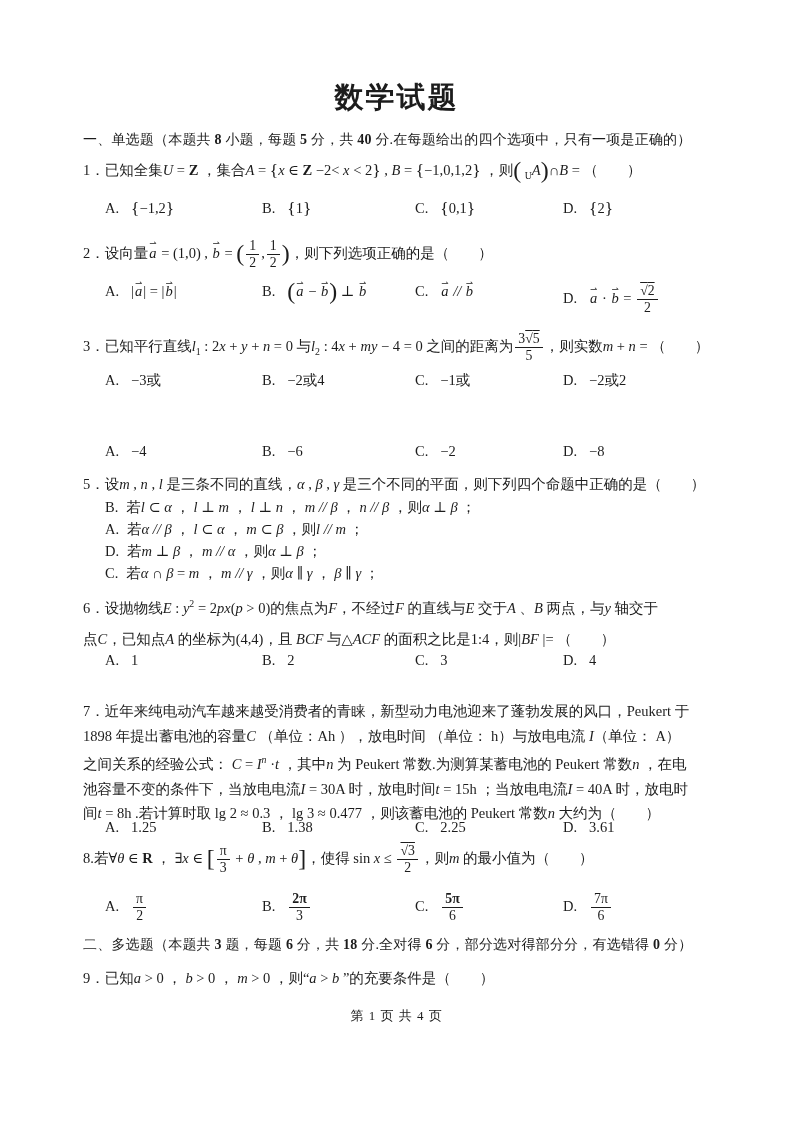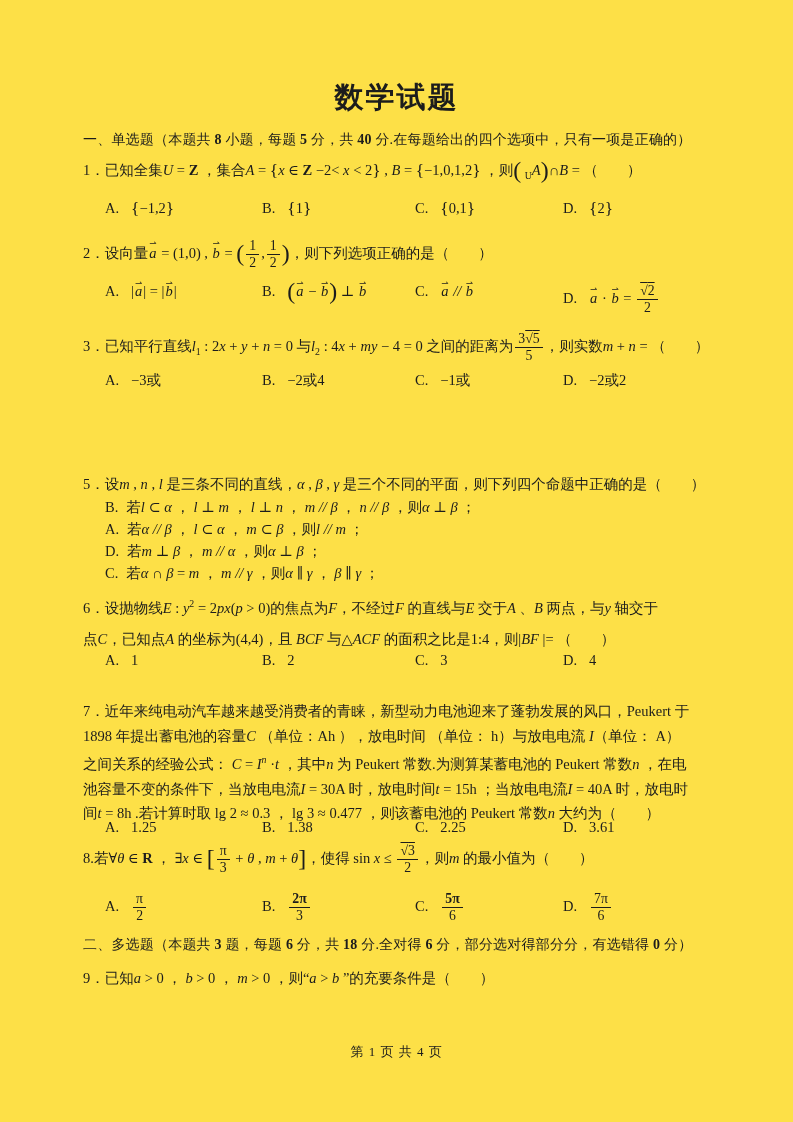--- a/index.html
+++ b/index.html
@@ -1,20 +1,20 @@
 <!DOCTYPE html>
 <html><head>
 <meta charset="utf-8">
 <style>
   html,body{margin:0;padding:0;background:#888;}
   .page{
     position:relative;
     width:793px;height:1122px;
     margin:0 auto;
-    background:#fde047;
+    background:#ffffff;
     font-family:"Liberation Serif","DejaVu Serif",serif;
     font-size:14.5px;
     color:#1c1c1c;
     overflow:hidden;
   }
   .blk{position:absolute;left:83px;right:55px;line-height:1.5;white-space:normal;}
   .title{
     left:0;right:0;text-align:center;
     font-size:29px;font-weight:700;letter-spacing:2px;line-height:1.2;
   }
@@ -34,21 +34,21 @@
         text-align:center;line-height:1.15;font-size:0.95em;margin:0 2px;}
   .frac .fn{padding:0 3px;border-bottom:1px solid #1c1c1c;display:block;}
   .frac .fd{padding:0 3px;display:block;}
   .sqrt{text-decoration:overline;white-space:nowrap;}
   .sqrt::before{content:"√";}
   .vec{position:relative;display:inline-block;font-style:italic;padding:0 1px;}
   .vec::before{content:"⇀";position:absolute;top:-0.62em;left:50%;transform:translateX(-50%);
                font-size:0.6em;font-style:normal;font-family:"DejaVu Sans",sans-serif;}
   .bp{font-size:1.65em;font-weight:300;vertical-align:middle;line-height:0;position:relative;top:-0.05em;}
   .bb{font-size:1.2em;vertical-align:-0.08em;line-height:0;}
-  .footer{left:0;right:0;text-align:center;font-size:13px;letter-spacing:1px;margin-top:36px;}
+  .footer{left:0;right:0;text-align:center;font-size:13px;letter-spacing:1px;}
 </style>
 </head>
 <body>
 
 <div class="page">
 
   <div class="blk title" style="top:80px">数学试题</div>
 
   <div class="blk sec" style="top:129px">一、单选题（本题共 <b>8</b> 小题，每题 <b>5</b> 分，共 <b>40</b> 分.在每题给出的四个选项中，只有一项是正确的）</div>
 
@@ -81,20 +81,26 @@
         <span class="fn">3<span class="sqrt">5</span></span>
         <span class="fd">5</span>
       </span>，则实数<i>m</i> + <i>n</i> = （　　）</div>
   <div class="opts" style="top:371px">
     <span class="opt c1"><span class="olab">A.</span><span>−3或</span></span>
     <span class="opt c2"><span class="olab">B.</span><span>−2或4</span></span>
     <span class="opt c3"><span class="olab">C.</span><span>−1或</span></span>
     <span class="opt c4"><span class="olab">D.</span><span>−2或2</span></span>
   </div>
 
+  <div class="opts" style="top:443px">
+    <span class="opt c1"><span class="olab">A.</span><span>−4</span></span>
+    <span class="opt c2"><span class="olab">B.</span><span>−6</span></span>
+    <span class="opt c3"><span class="olab">C.</span><span>−2</span></span>
+    <span class="opt c4"><span class="olab">D.</span><span>−8</span></span>
+  </div>
 
   <div class="blk stem" style="top:474px">5．设<i>m</i> , <i>n</i> , <i>l</i> 是三条不同的直线，<i>α</i> , <i>β</i> , <i>γ</i> 是三个不同的平面，则下列四个命题中正确的是（　　）</div>
   <div class="blk optlist" style="top:496px;left:105px">
     <div class="opt-line"><span class="olab">B.</span><span>若<i>l</i> ⊂ <i>α</i> ， <i>l</i> ⊥ <i>m</i> ， <i>l</i> ⊥ <i>n</i> ， <i>m</i> <i>//</i> <i>β</i> ， <i>n</i> <i>//</i> <i>β</i> ，则<i>α</i> ⊥ <i>β</i> ；</span></div>
     <div class="opt-line"><span class="olab">A.</span><span>若<i>α</i> <i>//</i> <i>β</i> ， <i>l</i> ⊂ <i>α</i> ， <i>m</i> ⊂ <i>β</i> ，则<i>l</i> <i>//</i> <i>m</i> ；</span></div>
     <div class="opt-line"><span class="olab">D.</span><span>若<i>m</i> ⊥ <i>β</i> ， <i>m</i> <i>//</i> <i>α</i> ，则<i>α</i> ⊥ <i>β</i> ；</span></div>
     <div class="opt-line"><span class="olab">C.</span><span>若<i>α</i> ∩ <i>β</i> = <i>m</i> ， <i>m</i> <i>//</i> <i>γ</i> ，则<i>α</i> <i>∥</i> <i>γ</i> ， <i>β</i> <i>∥</i> <i>γ</i> ；</span></div>
   </div>
 
   <div class="blk stem" style="top:597px">6．设抛物线<i>E</i> : <i>y</i><sup>2</sup> = 2<i>px</i>(<i>p</i> &gt; 0)的焦点为<i>F</i>，不经过<i>F</i> 的直线与<i>E</i> 交于<i>A</i> 、<i>B</i> 两点，与<i>y</i> 轴交于</div>

